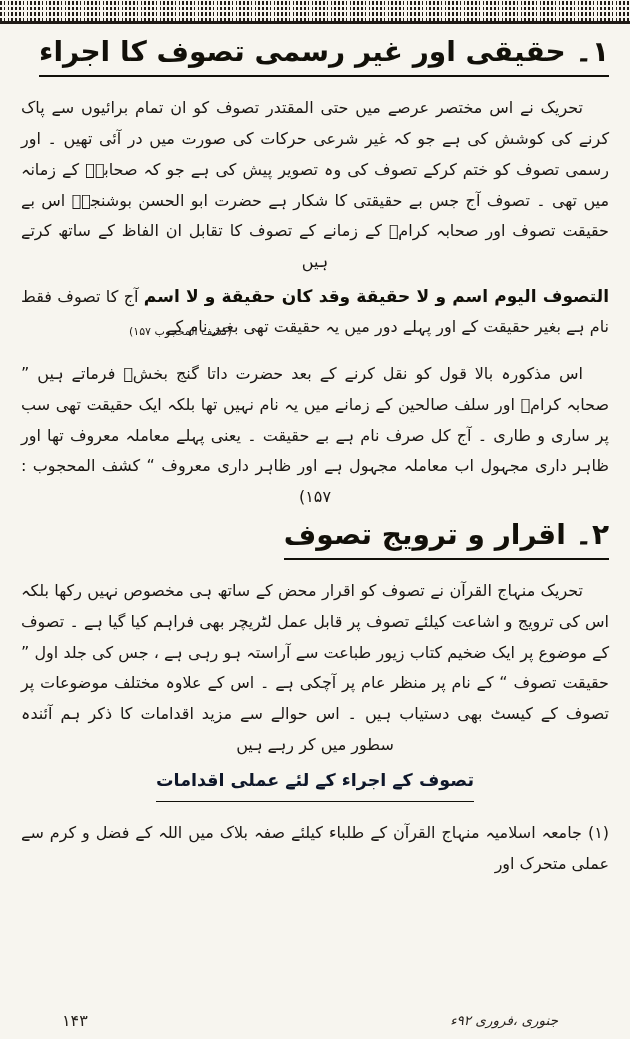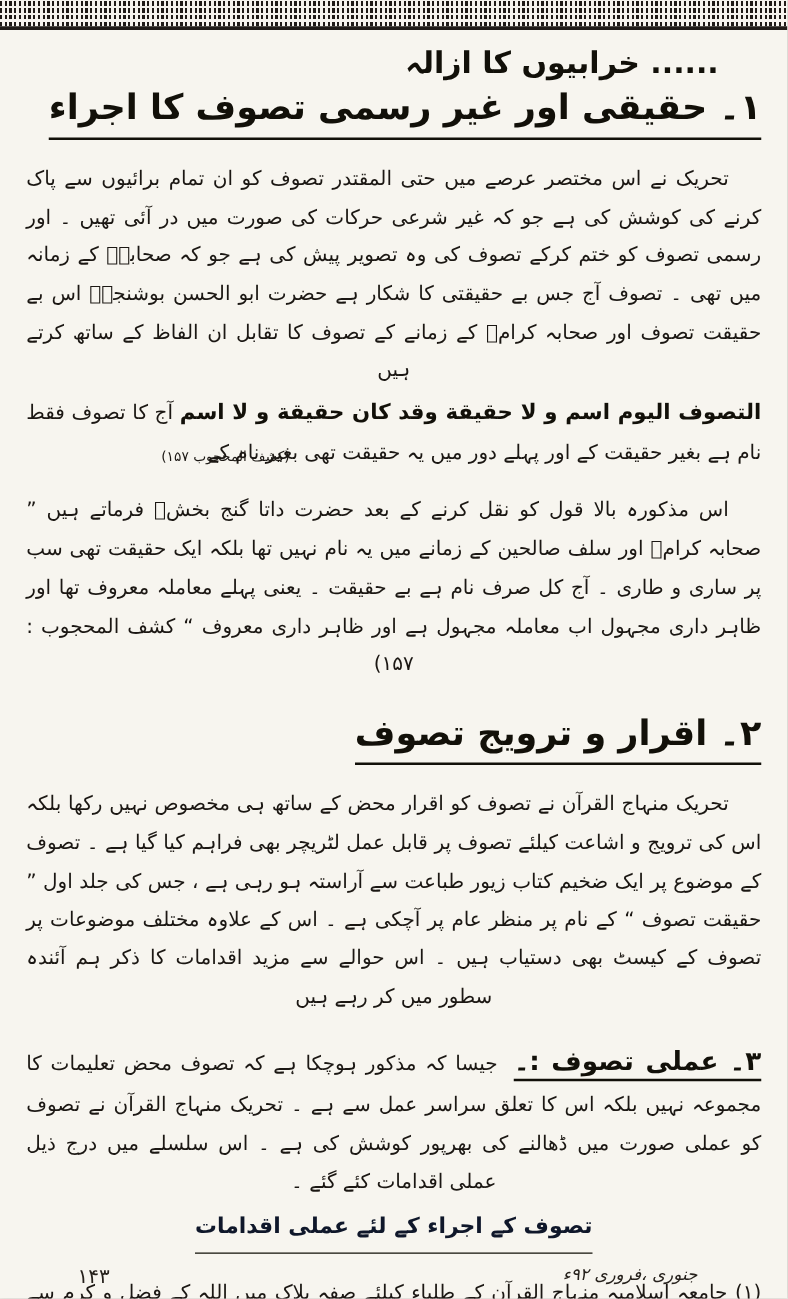--- a/index.html
+++ b/index.html
@@ -25,21 +25,21 @@
   }
   .doc-title{
     text-align:right;margin:2px 34px 0 0;
     font-size:24px;font-weight:700;line-height:1.35;color:#121009;
   }
   .h1,.h2{text-align:right;margin:2px 0 8px 0;line-height:1.3;}
   .h1 .underlined,.h2 .underlined{
     display:inline-block;font-size:28px;font-weight:700;color:#121009;
     border-bottom:2px solid #121009;padding-bottom:5px;
   }
-  .h2{margin-top:22px;}
+  .h2{margin-top:4px;}
   p.body{margin:16px 0 2px 0;text-indent:26px;}
   p.noindent{text-indent:0;}
   .center-last{text-align-last:center;}
   .right-last{text-align-last:right;}
   .quote{position:relative;margin:2px 0 4px 0;text-align:justify;}
   .q-ar{font-weight:700;font-size:17px;color:#121009;}
   .q-ur{font-size:16px;}
   .q-ref{
     position:absolute;left:108px;bottom:1px;font-size:11px;white-space:nowrap;
   }
@@ -63,23 +63,20 @@
 </style>
 </head>
 <body>
 
 <div class="page">
 
   <div class="band"></div>
 
   <div class="content">
 
-    <div class="doc-title">
-      <span>...... خرابیوں کا ازالہ</span>
-    </div>
 
     <div class="h1">
       <span class="underlined">۱۔ حقیقی اور غیر رسمی تصوف کا اجراء</span>
     </div>
 
     <p class="body center-last">تحریک نے اس مختصر عرصے میں حتی المقتدر تصوف کو ان تمام برائیوں سے پاک کرنے کی کوشش کی ہے جو کہ غیر شرعی حرکات کی صورت میں در آئی تھیں ۔ اور رسمی تصوف کو ختم کرکے تصوف کی وہ تصویر پیش کی ہے جو کہ صحابہؓ کے زمانہ میں تھی ۔ تصوف آج جس بے حقیقتی کا شکار ہے حضرت ابو الحسن بوشنجہؒ اس بے حقیقت تصوف اور صحابہ کرامؓ کے زمانے کے تصوف کا تقابل ان الفاظ کے ساتھ کرتے ہیں</p>
 
     <div class="quote">
       <span class="q-ar">التصوف الیوم اسم و لا حقیقة وقد کان حقیقة و لا اسم</span><span class="q-ur"> آج کا تصوف فقط نام ہے بغیر حقیقت کے اور پہلے دور میں یہ حقیقت تھی بغیر نام کے</span>
       <span class="q-ref">(کشف المحجوب ۱۵۷)</span>
@@ -87,23 +84,20 @@
 
     <p class="body center-last">اس مذکورہ بالا قول کو نقل کرنے کے بعد حضرت داتا گنج بخشؒ فرماتے ہیں ” صحابہ کرامؓ اور سلف صالحین کے زمانے میں یہ نام نہیں تھا بلکہ ایک حقیقت تھی سب پر ساری و طاری ۔ آج کل صرف نام ہے بے حقیقت ۔ یعنی پہلے معاملہ معروف تھا اور ظاہر داری مجہول اب معاملہ مجہول ہے اور ظاہر داری معروف “ کشف المحجوب : ۱۵۷)</p>
 
 
     <div class="h2">
       <span class="underlined">۲۔ اقرار و ترویج تصوف</span>
     </div>
 
     <p class="body center-last">تحریک منہاج القرآن نے تصوف کو اقرار محض کے ساتھ ہی مخصوص نہیں رکھا بلکہ اس کی ترویج و اشاعت کیلئے تصوف پر قابل عمل لٹریچر بھی فراہم کیا گیا ہے ۔ تصوف کے موضوع پر ایک ضخیم کتاب زیور طباعت سے آراستہ ہو رہی ہے ، جس کی جلد اول ” حقیقت تصوف “ کے نام پر منظر عام پر آچکی ہے ۔ اس کے علاوہ مختلف موضوعات پر تصوف کے کیسٹ بھی دستیاب ہیں ۔ اس حوالے سے مزید اقدامات کا ذکر ہم آئندہ سطور میں کر رہے ہیں</p>
 
-    <p class="body center-last noindent">
-      <span class="h3-inline">۳۔ عملی تصوف :۔</span><span> جیسا کہ مذکور ہوچکا ہے کہ تصوف محض تعلیمات کا مجموعہ نہیں بلکہ اس کا تعلق سراسر عمل سے ہے ۔ تحریک منہاج القرآن نے تصوف کو عملی صورت میں ڈھالنے کی بھرپور کوشش کی ہے ۔ اس سلسلے میں درج ذیل عملی اقدامات کئے گئے ۔</span>
-    </p>
 
     <div class="subhead">
       <span class="underlined2">تصوف کے اجراء کے لئے عملی اقدامات</span>
     </div>
 
     <p class="body right-last noindent">(۱) جامعہ اسلامیہ منہاج القرآن کے طلباء کیلئے صفہ بلاک میں اللہ کے فضل و کرم سے عملی متحرک اور</p>
 
   </div>
 
   <div class="footer-issue">جنوری ،فروری ۹۲ء</div>

